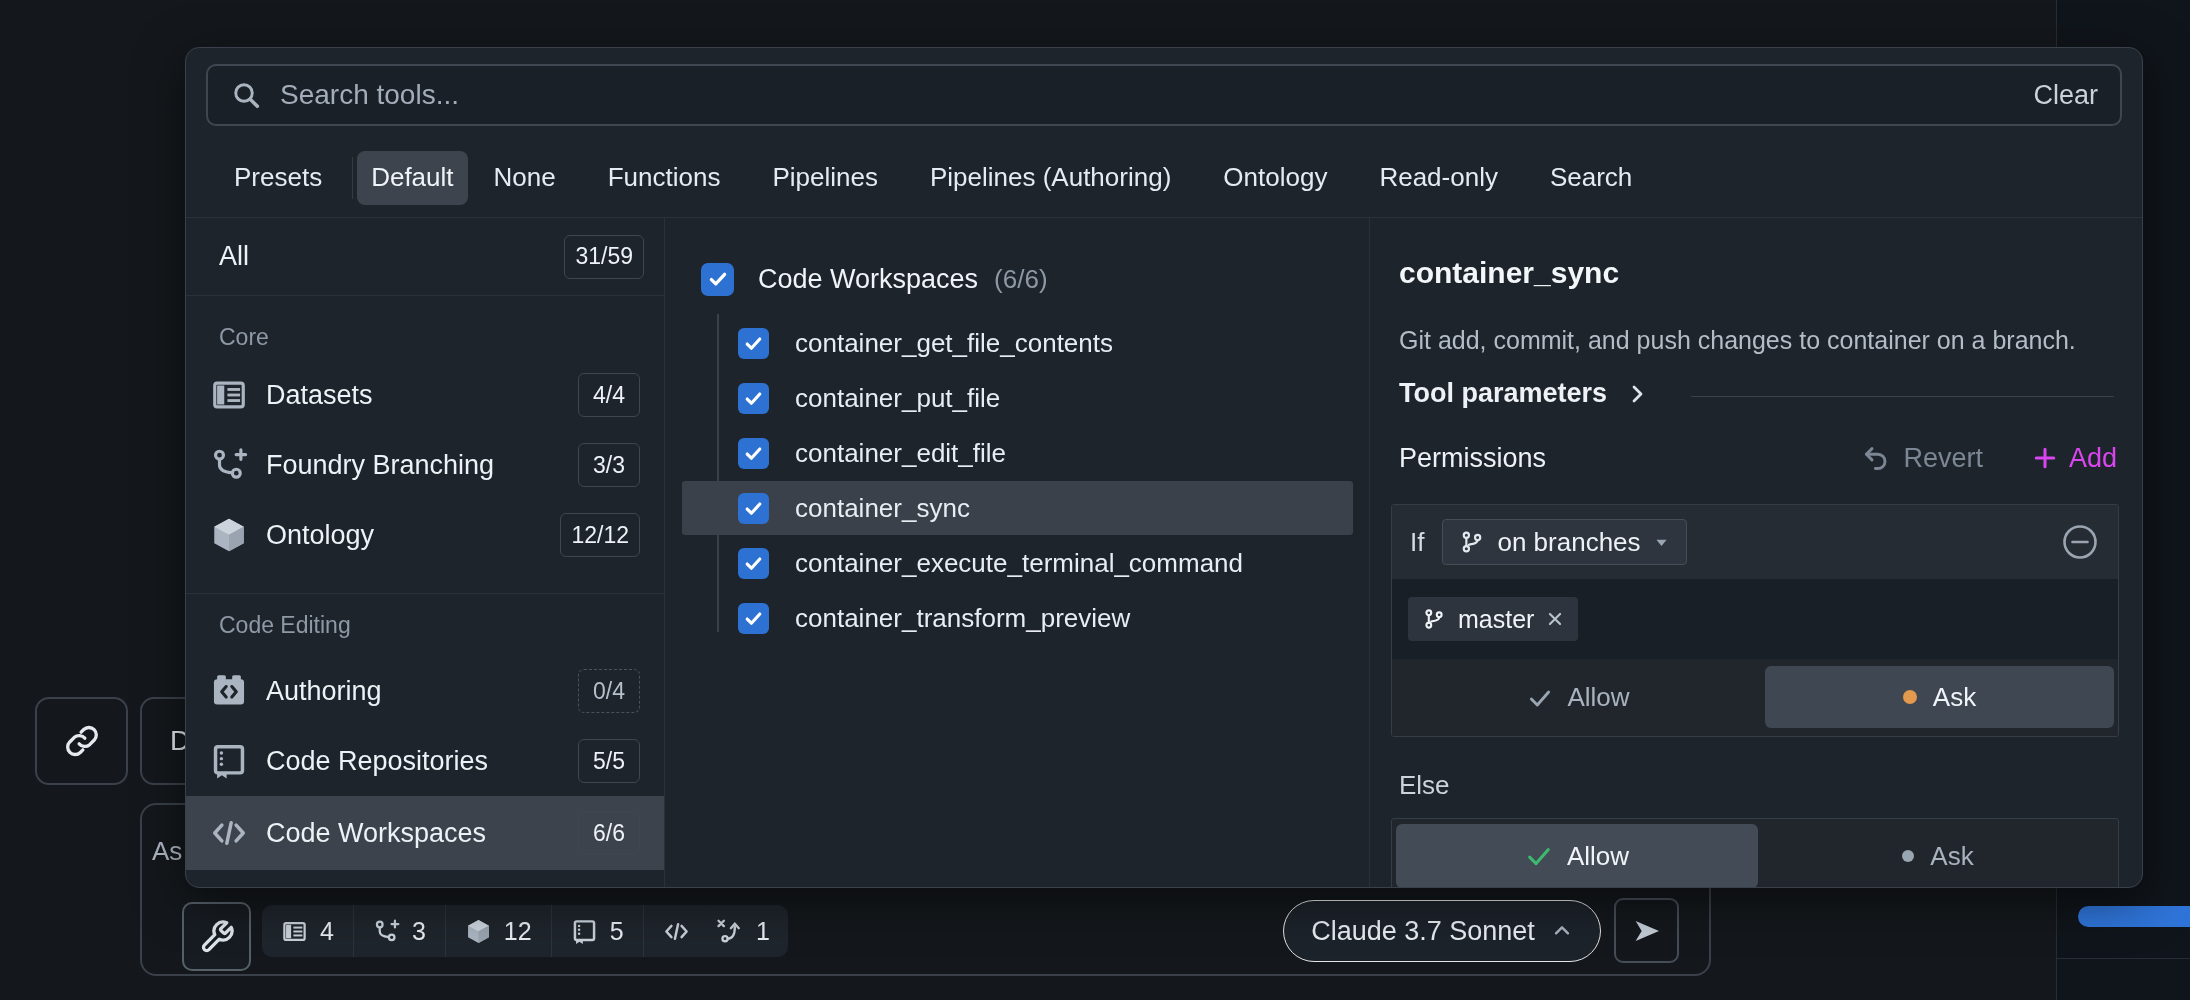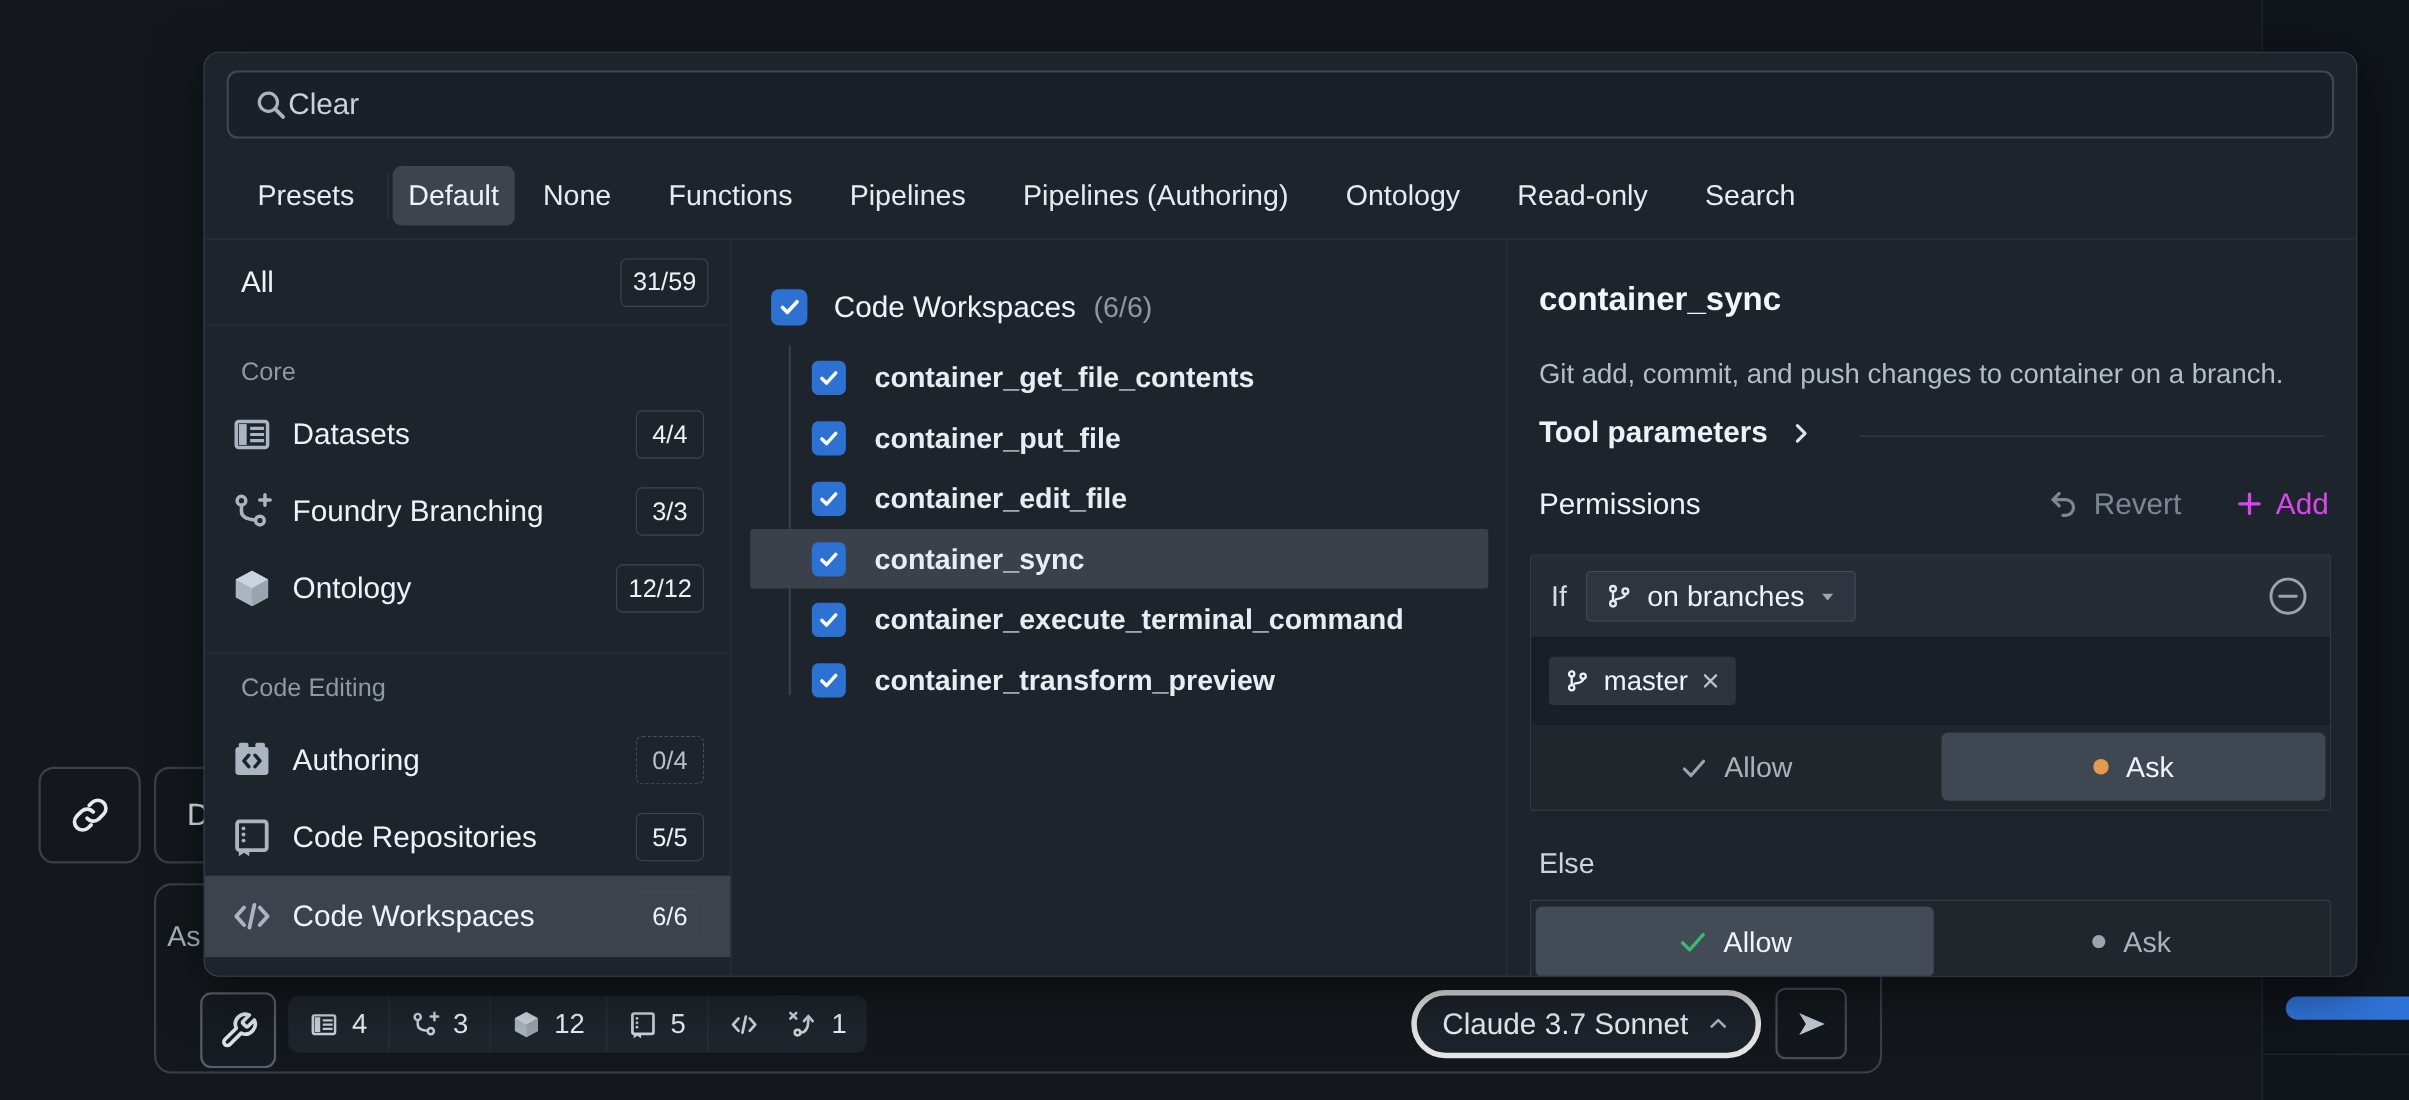--- a/index.html
+++ b/index.html
@@ -28,21 +28,21 @@
     border:2px solid #566069; border-radius:10px; background:#171c22;
     display:flex; align-items:center; justify-content:center; color:#dde4ea; }
   .counts-pill { position:absolute; left:262px; top:905px; height:52px; background:#1f252c;
     border-radius:10px; display:flex; align-items:stretch; color:#c9d1da; }
   .counts-pill .seg { display:flex; align-items:center; gap:12px; padding:0 19px; }
   .counts-pill .seg + .seg { border-left:1px solid #2c333b; }
   .counts-pill .cnt, .route-pill .cnt { font-size:25px; color:#e9edf2; }
   .route-pill { position:absolute; left:697px; top:905px; height:52px; background:#1f252c;
     border-radius:10px; display:flex; align-items:center; gap:13px; padding:0 18px; color:#c9d1da; }
   .claude-pill { position:absolute; left:1283px; top:900px; width:318px; height:62px;
-    background:#1d232b; border:5px solid #e5e5e5; border-radius:31px;
+    background:#1d232b; border:1px solid #e5e5e5; border-radius:31px;
     display:flex; align-items:center; justify-content:center; gap:16px;
     font-size:27px; color:#e9edf2; }
   .claude-pill .chev { color:#aab4c0; }
   .send-btn { position:absolute; left:1614px; top:898px; width:65px; height:65px;
     border:2px solid #454d57; border-radius:9px; background:#14181c; color:#c3ccd6;
     display:flex; align-items:center; justify-content:center; }
 
   
   .dialog { position:absolute; left:185px; top:47px; width:1958px; height:841px;
     background:#1e242b; border:1px solid #3a414b; border-radius:14px;
@@ -81,21 +81,21 @@
   .cb { background:#2d72d2; border-radius:7px; display:flex; align-items:center; justify-content:center; flex:none; }
   .cb.lg { width:33px; height:33px; }
   .cb.sm { width:31px; height:31px; border-radius:6px; }
   .grp-row { position:absolute; left:16px; right:16px; top:34px; height:54px; display:flex; align-items:center; }
   .grp-row .cb { margin-left:19px; }
   .grp-label { margin-left:24px; font-size:27px; font-weight:500; color:#f0f4f8; }
   .grp-count { margin-left:16px; font-size:26px; color:#8d98a5; }
   .treeline { position:absolute; left:51px; top:96px; width:2px; height:318px; background:#3a414b; }
   .tool-row { position:absolute; left:16px; right:16px; height:54px; display:flex; align-items:center; }
   .tool-row .cb { margin-left:56px; }
-  .tool-row .tool-label { margin-left:26px; font-size:26px; color:#e8edf3;font-weight:bold; }
+  .tool-row .tool-label { margin-left:26px; font-size:26px; color:#e8edf3; }
   .tool-row.selected { background:#3a414a; border-radius:3px; }
 
   .rightpanel { position:absolute; left:1185px; top:170px; right:0; bottom:0; }
   .rp-title { position:absolute; left:28px; top:38px; font-size:30px; font-weight:bold; color:#f3f7fa; }
   .rp-desc { position:absolute; left:28px; top:108px; font-size:25px; color:#b3bdc8; }
   .rp-params { position:absolute; left:28px; top:160px; display:flex; align-items:center; gap:18px;
     font-size:27px; font-weight:600; color:#eef2f6; }
   .rp-params .chevr { color:#dfe5eb; }
   .rp-params-line { position:absolute; left:320px; right:28px; top:178px; height:1px; background:#39414b; }
   .perm-row { position:absolute; left:28px; right:25px; top:218px; height:44px; display:flex; align-items:center; }
@@ -259,20 +259,21 @@
 
   <div class="dialog">
 
     <div class="searchbox">
       <span>
           <svg viewBox="0 0 24 24" width="32" height="32">
             <circle cx="10.5" cy="10.5" r="6.2" fill="none" stroke="#aab4c0" stroke-width="2.2"></circle>
             <line x1="15.2" y1="15.2" x2="20.5" y2="20.5" stroke="#aab4c0" stroke-width="2.6" stroke-linecap="round"></line>
           </svg>
         </span>
+      <input type="text" placeholder="Search tools..." style="">
       <span class="clear-btn">Clear</span>
     </div>
 
     <div class="tabs">
       <div class="tab">Presets</div>
       <div class="tab-sep"></div>
       <div class="tab chip">Default</div>
       <div class="tab">None</div>
       <div class="tab">Functions</div>
       <div class="tab">Pipelines</div>

